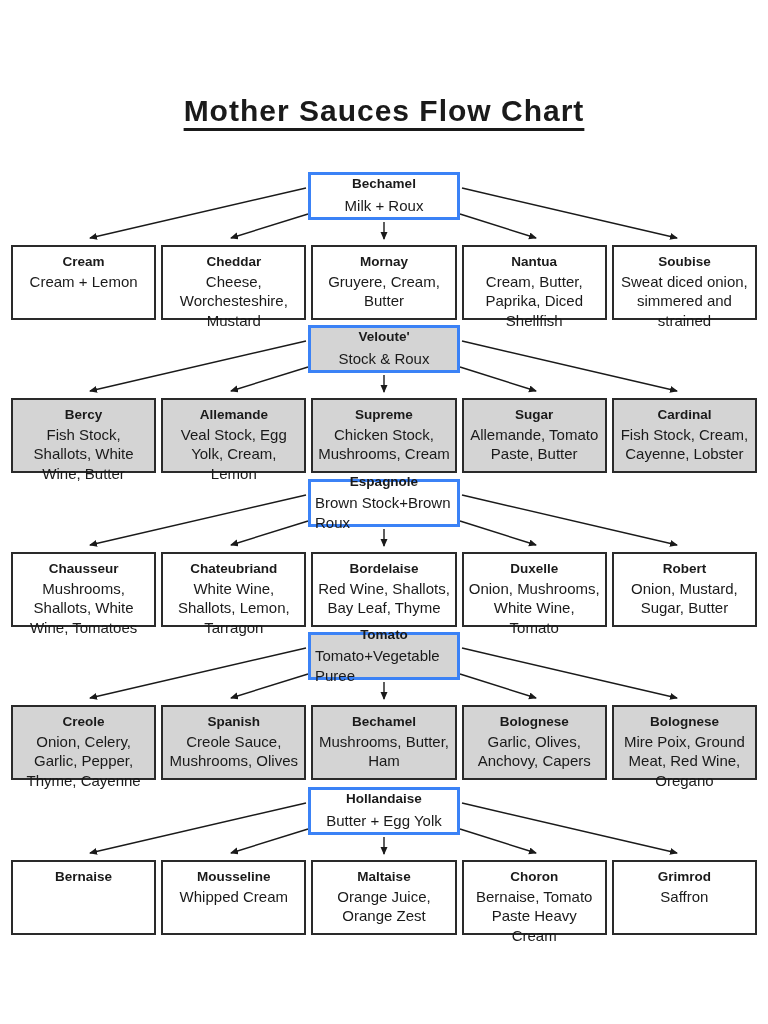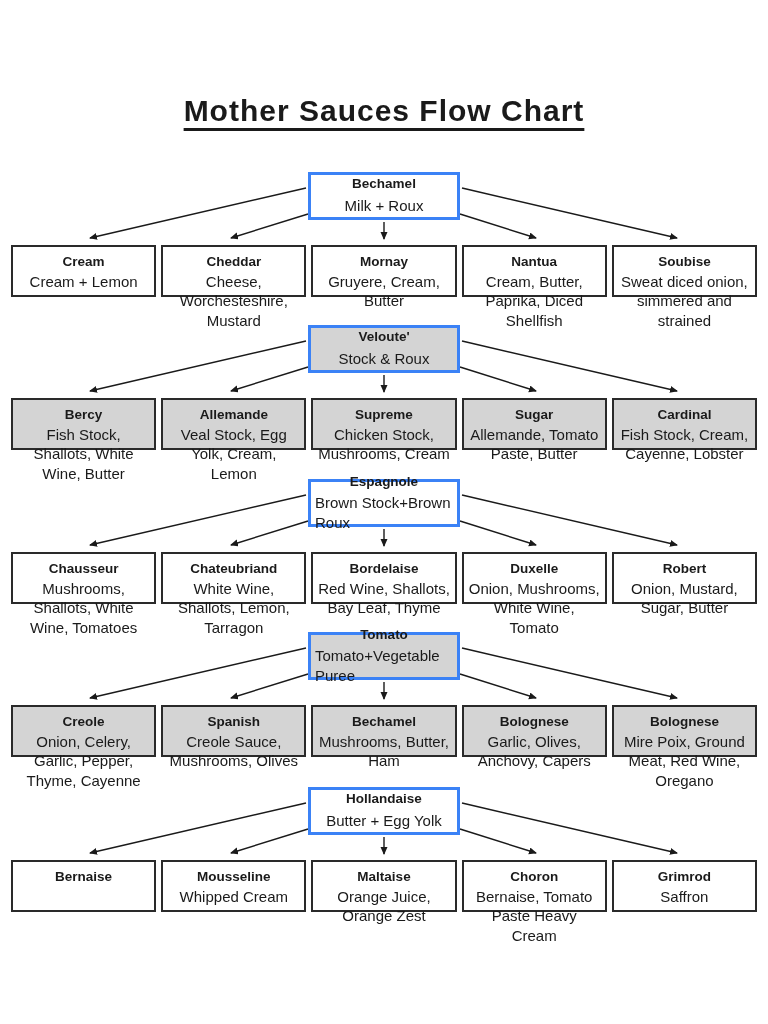--- a/index.html
+++ b/index.html
@@ -27,21 +27,21 @@
     position:absolute;
     left:308px;width:152px;height:48px;
     background:#ffffff;
     border:3px solid #3b82f6;
     box-sizing:border-box;
     z-index:1;
     display:flex;flex-direction:column;align-items:center;justify-content:center;
   }
   .child-row{
     position:absolute;
-    left:11px;right:11px;height:52px;
+    left:11px;right:11px;height:75px;
     display:flex;gap:5px;
     z-index:1;
   }
   .child-box{
     flex:1;
     background:#ffffff;
     border:2px solid #2a2a2a;
     box-sizing:border-box;
     display:flex;flex-direction:column;align-items:center;justify-content:flex-start;
     padding-top:7px;

